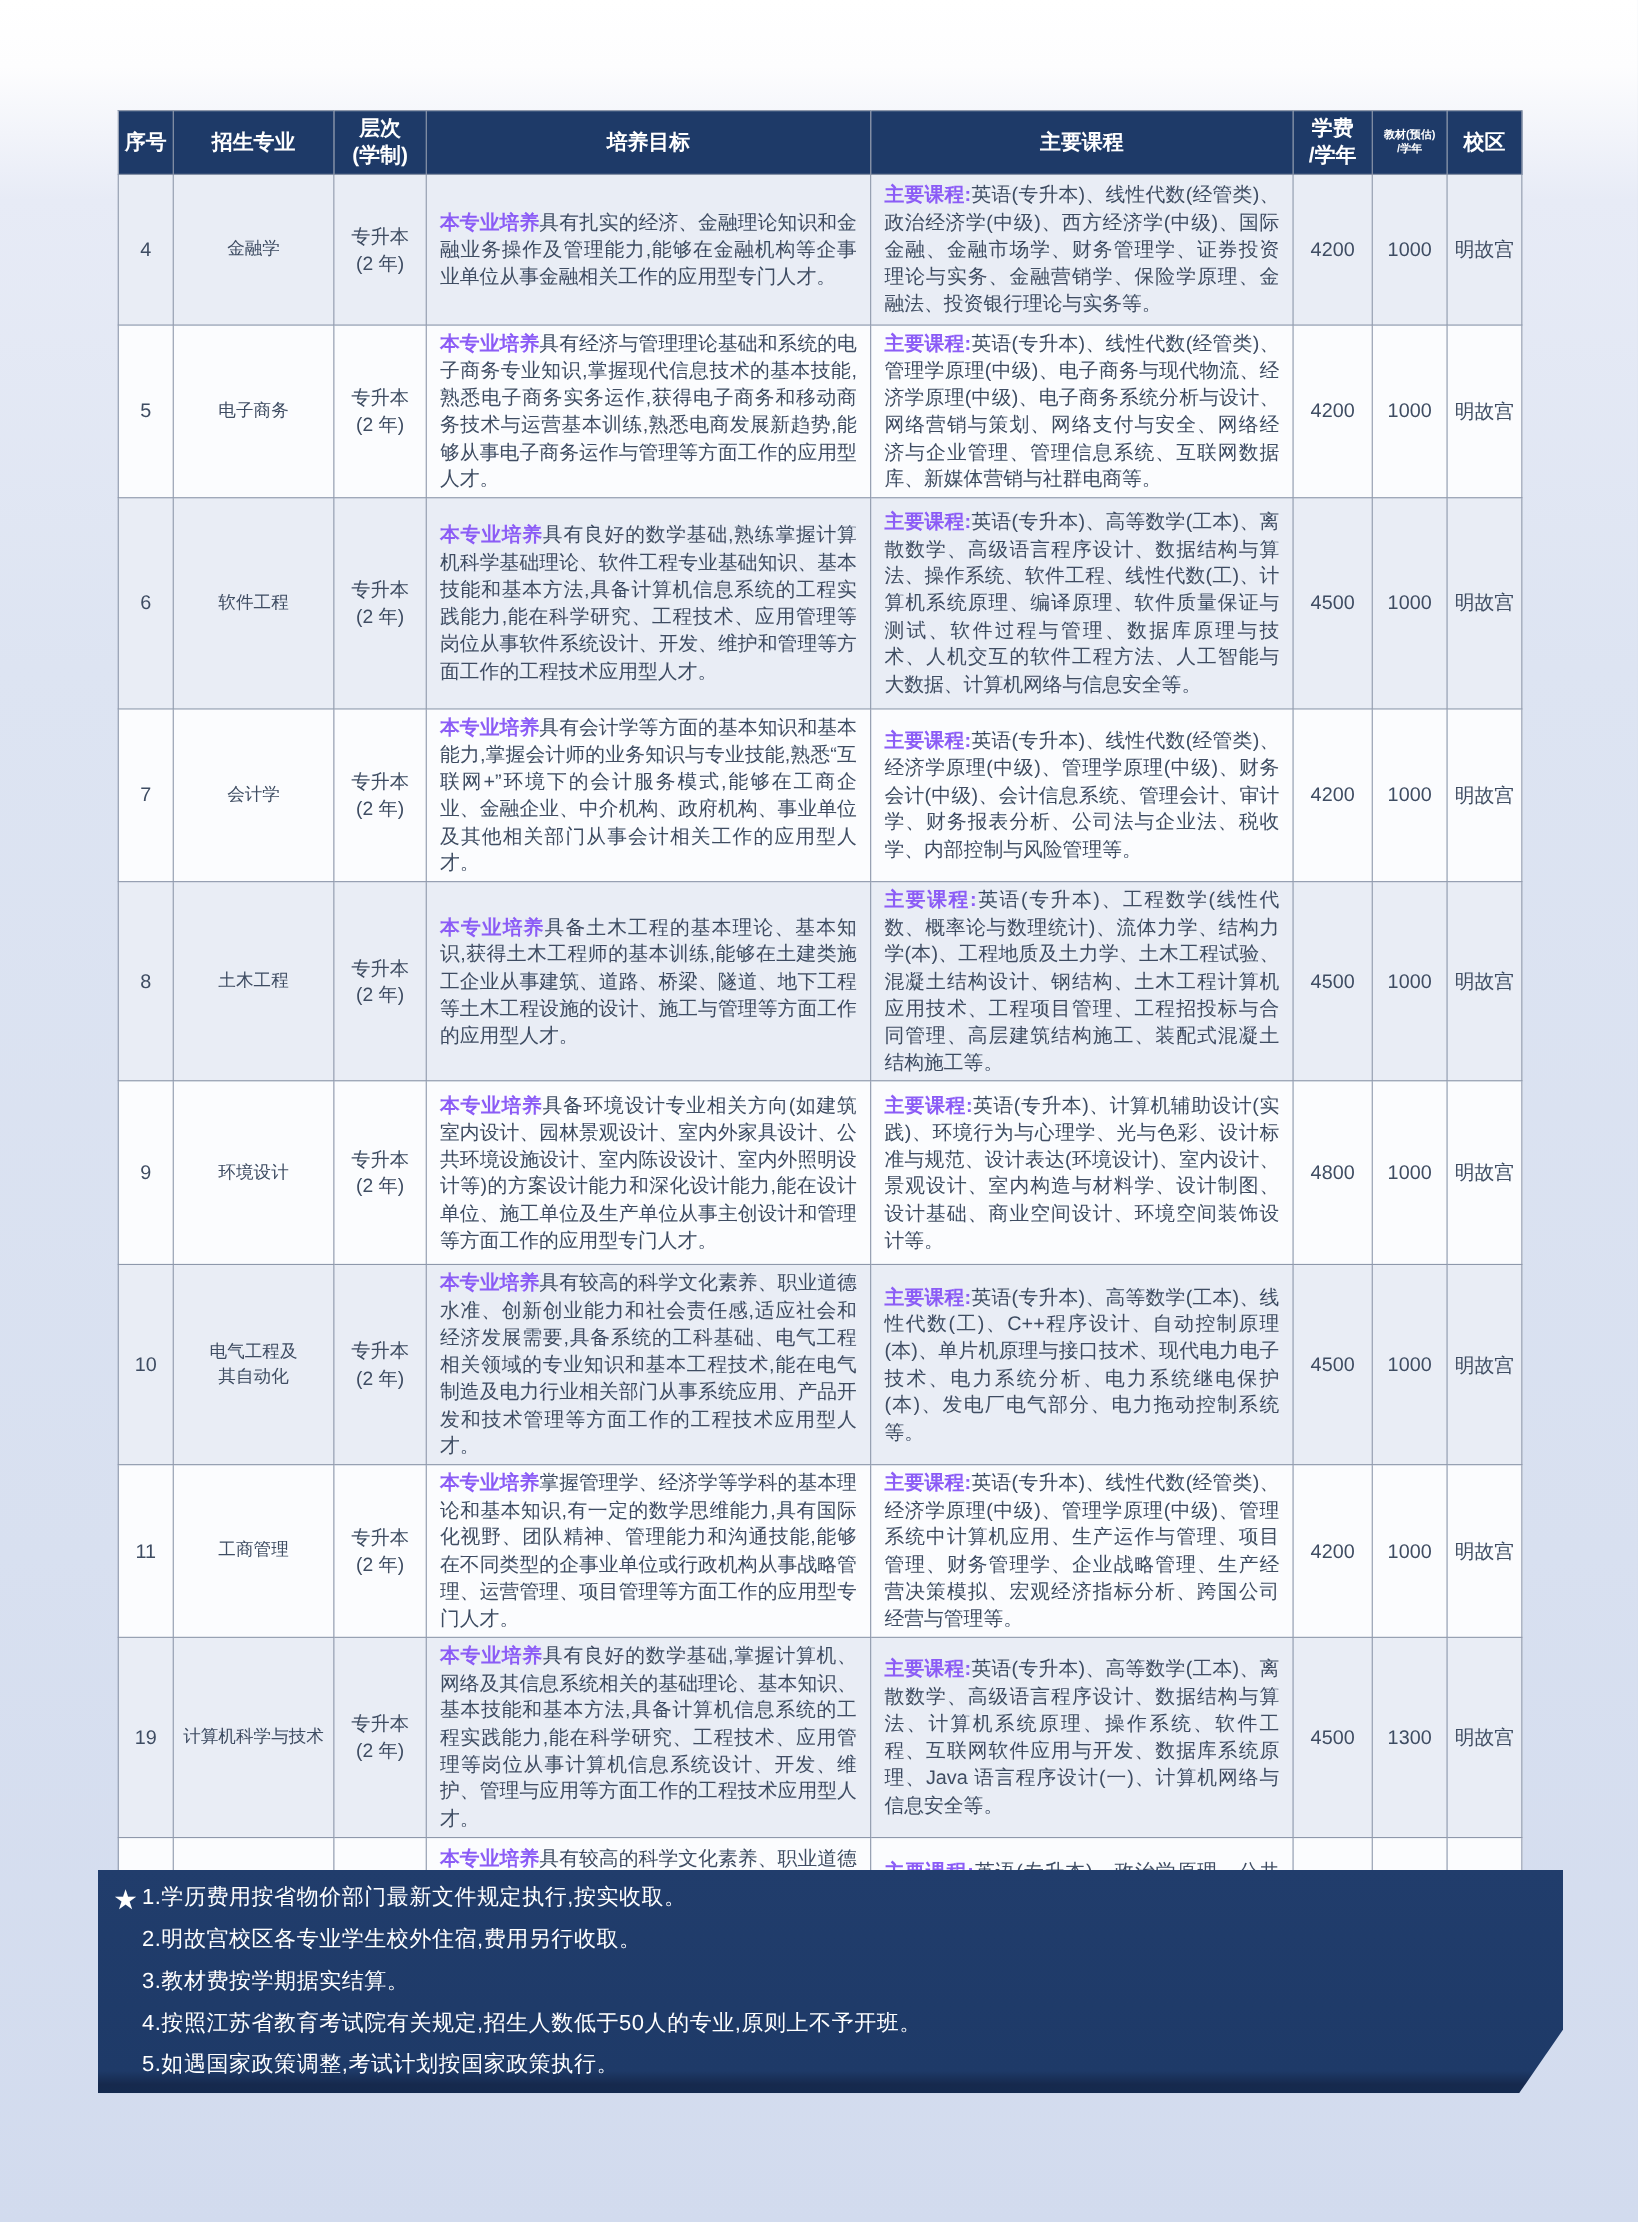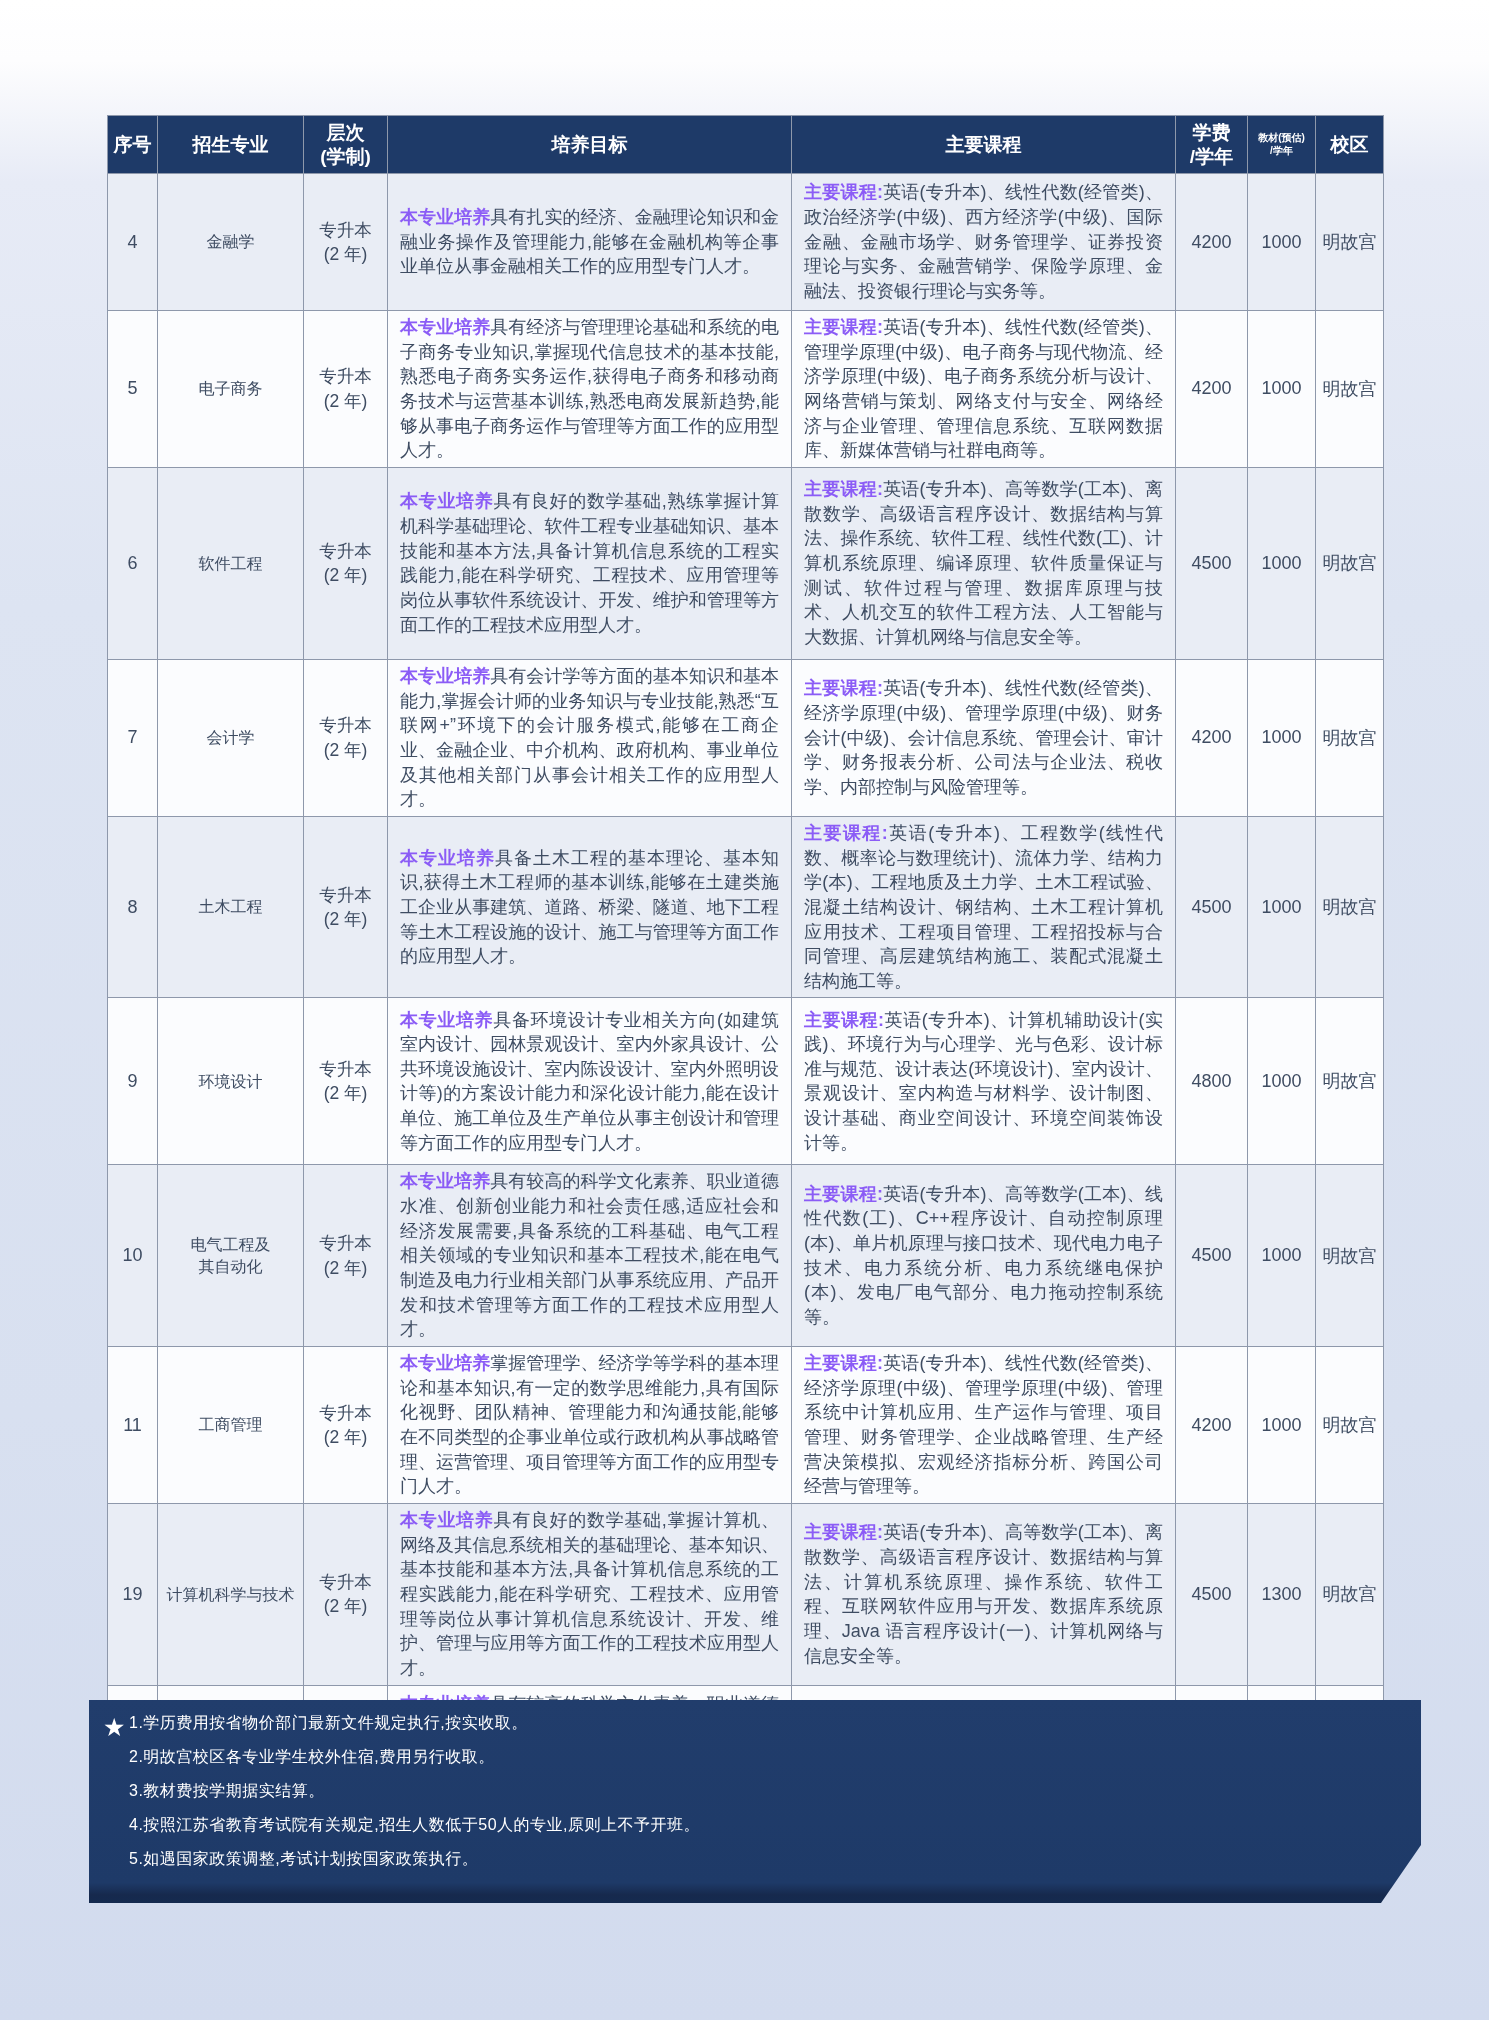--- a/index.html
+++ b/index.html
@@ -6,21 +6,21 @@
   html,body { background:#cfd9ea; }
   .page {
     position:relative;
     width:1489px; height:2020px;
     margin:0 auto;
     font-family:"Liberation Sans","DejaVu Sans",sans-serif;
     background:linear-gradient(180deg,#ffffff 0%,#fdfdfe 3%,#e7ebf6 9%,#dde4f2 30%,#d8e0f0 70%,#d2dbee 100%);
     overflow:hidden;
   }
   table.enroll {
-    position:absolute; left:107px; top:115px;
+    position:absolute; left:107px; top:100px;
     width:1276px;
     border-collapse:collapse; table-layout:fixed;
   }
   table.enroll th, table.enroll td {
     border:1px solid #8e98ab;
     vertical-align:middle;
   }
   thead th {
     background:#1e3a68;
     color:#ffffff;
@@ -67,21 +67,21 @@
     background:linear-gradient(180deg,#213d6c 0%,#1e3a68 90%,#16294d 96%,#142a4f 100%);
     clip-path:polygon(0 0,100% 0,100% calc(100% - 58px),calc(100% - 40px) 100%,0 100%);
     color:#ffffff;
     padding:15px 20px 0 40px;
   }
   .star {
     position:absolute; left:14px; top:15px;
     font-size:25px; color:#ffffff; line-height:1;
   }
   .note {
-    font-size:16px;
+    font-size:20px;
     line-height:1;
     margin-bottom:18px;
     letter-spacing:0.5px;
     white-space:nowrap;
   }
 </style>
 </head>
 <body>
 
 <div class="page">

